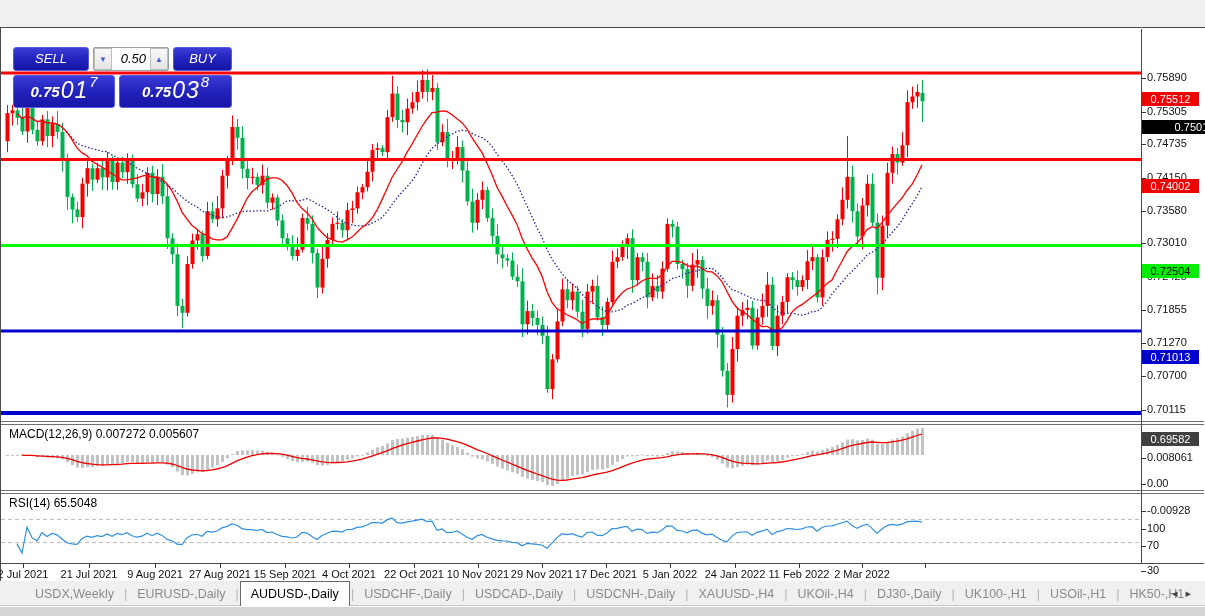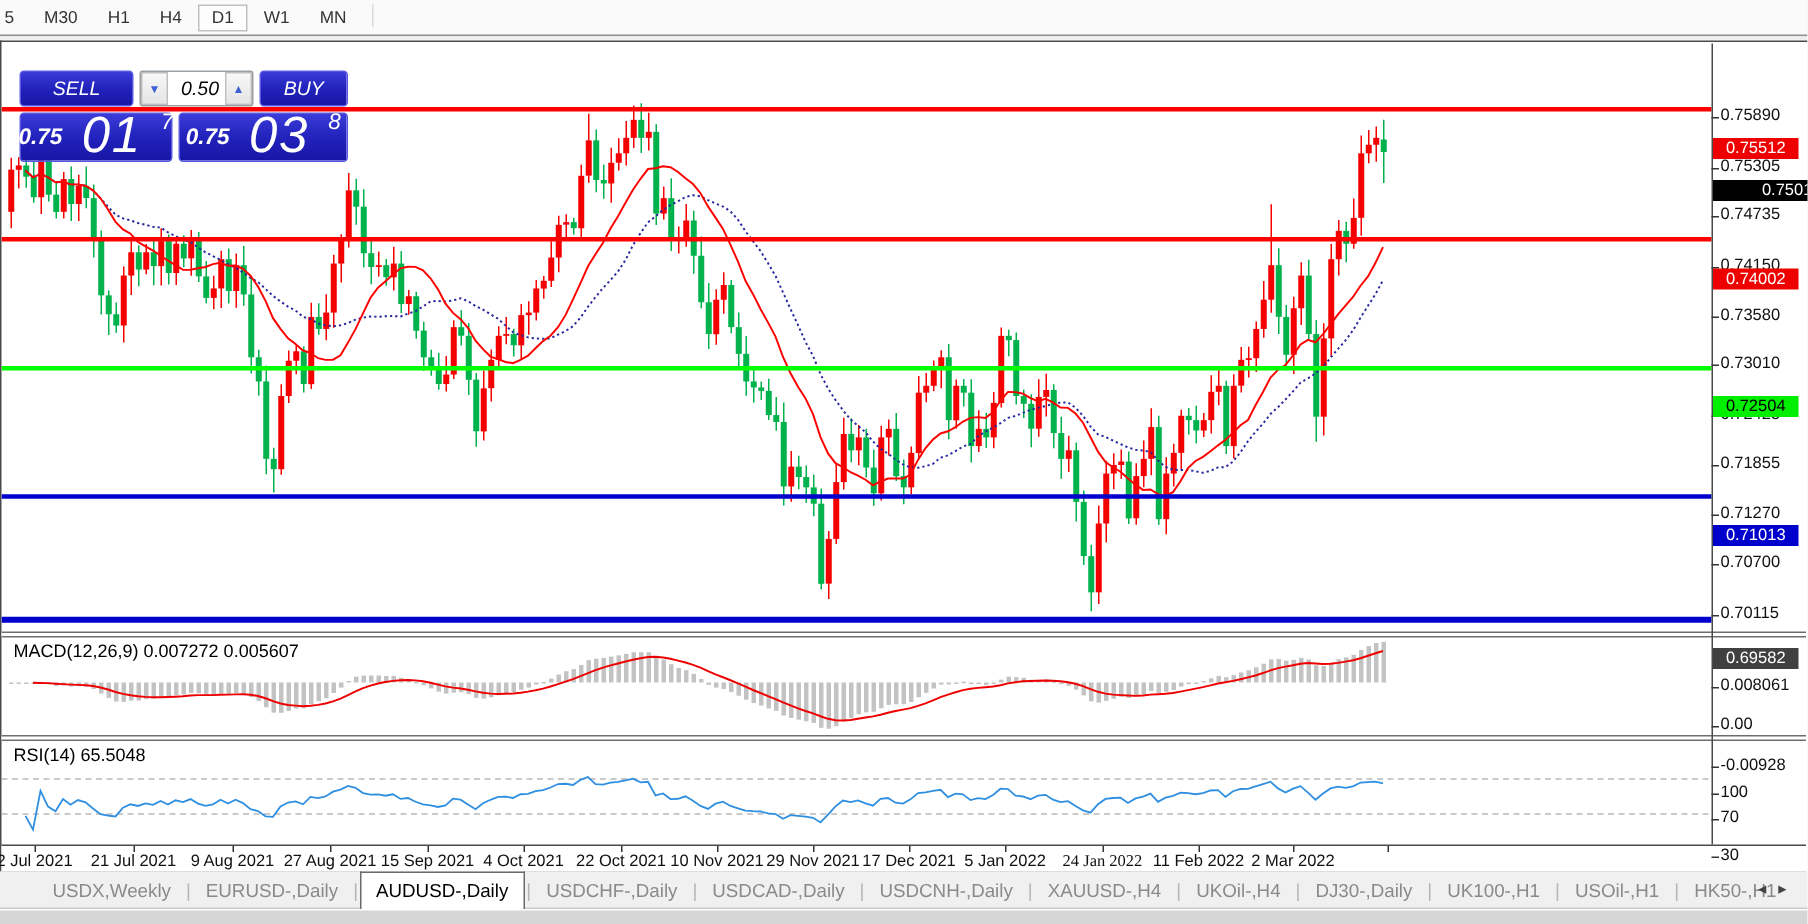--- a/index.html
+++ b/index.html
@@ -57,42 +57,41 @@
            border:1px solid #9aa0a6;border-radius:2px;box-sizing:border-box;display:flex;}
   .spin{width:18px;height:100%;background:linear-gradient(#f8f8f8,#e4e4e4);
         border:1px solid #bdbdbd;box-sizing:border-box;color:#3c5fd6;font-size:8px;
         display:flex;align-items:center;justify-content:center;}
   #vol-value{flex:1;font-size:13px;color:#000;text-align:right;padding:3px 4px 0 0;}
   .price-box{position:absolute;top:28px;height:33px;display:flex;align-items:flex-end;
              justify-content:center;padding-bottom:2px;}
   #sell-price{left:0;width:102px;}
   #buy-price{left:106px;width:113px;}
   .p-small{font-size:15px;font-weight:bold;line-height:26px;}
-  .p-big{font-size:34px;line-height:30px;letter-spacing:1px;margin:0 13px;text-align:center;}
+  .p-big{font-size:23px;line-height:30px;letter-spacing:1px;margin:0 1px;text-align:center;}
   .p-sup{font-size:15px;line-height:12px;align-self:flex-start;}
 
   
   #tabbar{position:absolute;left:0;top:581px;width:1205px;height:25px;background:#f0f0f0;
           border-bottom:1px solid #c9c9c9;white-space:nowrap;padding-left:26px;
           box-sizing:border-box;font-size:12.5px;line-height:24px;}
   .tab{display:inline-block;color:#8a8a8a;padding:0 9px;cursor:default;}
   .tab.active{background:#fff;color:#000;border:1px solid #6a6a6a;border-bottom:none;
               padding:0 10px;position:relative;top:0px;height:24px;}
   .tabsep{display:inline-block;color:#b5b5b5;margin:0 1px;}
   #tab-nav{position:absolute;right:6px;top:0;color:#444;font-size:11px;letter-spacing:8px;}
 
   #statusbar{position:absolute;left:0;top:606px;width:1205px;height:10px;background:#d6d6d6;
              border-top:1px solid #fff;}
 </style>
 </head>
 <body>
 
 <div id="app">
 
-  <div id="toolbar"><div class="tfbtn" style="margin-left: -6px;">5</div><div class="tfbtn">M30</div><div class="tfbtn">H1</div><div class="tfbtn">H4</div><div class="tfbtn active">D1</div><div class="tfbtn">W1</div><div class="tfbtn">MN</div><div class="tfsep"></div></div>
 
   <div id="chartwin">
     <svg id="main-svg">
         <line x1="6.5" y1="76.1" x2="6.5" y2="123.2" stroke="#f50000" stroke-width="1"></line>
         <rect x="4.5" y="84.1" width="4" height="28.1" fill="#f50000"></rect>
         <line x1="11.5" y1="75.8" x2="11.5" y2="96.7" stroke="#f50000" stroke-width="1"></line>
         <rect x="9.5" y="81.3" width="4" height="2.9" fill="#f50000"></rect>
         <line x1="16.5" y1="71.4" x2="16.5" y2="96.1" stroke="#00b24c" stroke-width="1"></line>
         <rect x="14.5" y="81.3" width="4" height="7.5" fill="#00b24c"></rect>
         <line x1="21.5" y1="78.6" x2="21.5" y2="106.1" stroke="#00b24c" stroke-width="1"></line>
@@ -677,21 +676,21 @@
         <div class="dt-label" style="left: 413px; top: 4px;">22 Oct 2021</div>
         <div class="dt-tick" style="left: 477px;"></div>
         <div class="dt-label" style="left: 477px; top: 4px;">10 Nov 2021</div>
         <div class="dt-tick" style="left: 541px;"></div>
         <div class="dt-label" style="left: 541px; top: 4px;">29 Nov 2021</div>
         <div class="dt-tick" style="left: 605px;"></div>
         <div class="dt-label" style="left: 605px; top: 4px;">17 Dec 2021</div>
         <div class="dt-tick" style="left: 669px;"></div>
         <div class="dt-label" style="left: 669px; top: 4px;">5 Jan 2022</div>
         <div class="dt-tick" style="left: 734px;"></div>
-        <div class="dt-label" style="left: 734px; top: 4px; font-family: Liberation Serif, serif;">24 Jan 2022</div>
+        <div class="dt-label" style="left: 734px; top: 4px;">24 Jan 2022</div>
         <div class="dt-tick" style="left: 798px;"></div>
         <div class="dt-label" style="left: 798px; top: 4px;">11 Feb 2022</div>
         <div class="dt-tick" style="left: 861px;"></div>
         <div class="dt-label" style="left: 861px; top: 4px;">2 Mar 2022</div>
         <div class="dt-tick" style="left: 924px;"></div>
         <div class="dt-label" style="left: 924px; top: 4px; margin-top: 32px;">21 Mar 2022</div>
       </div>
     <div id="chart-bottom"></div>
     <div id="vaxis-line"></div>
     <div id="axis-layer">

